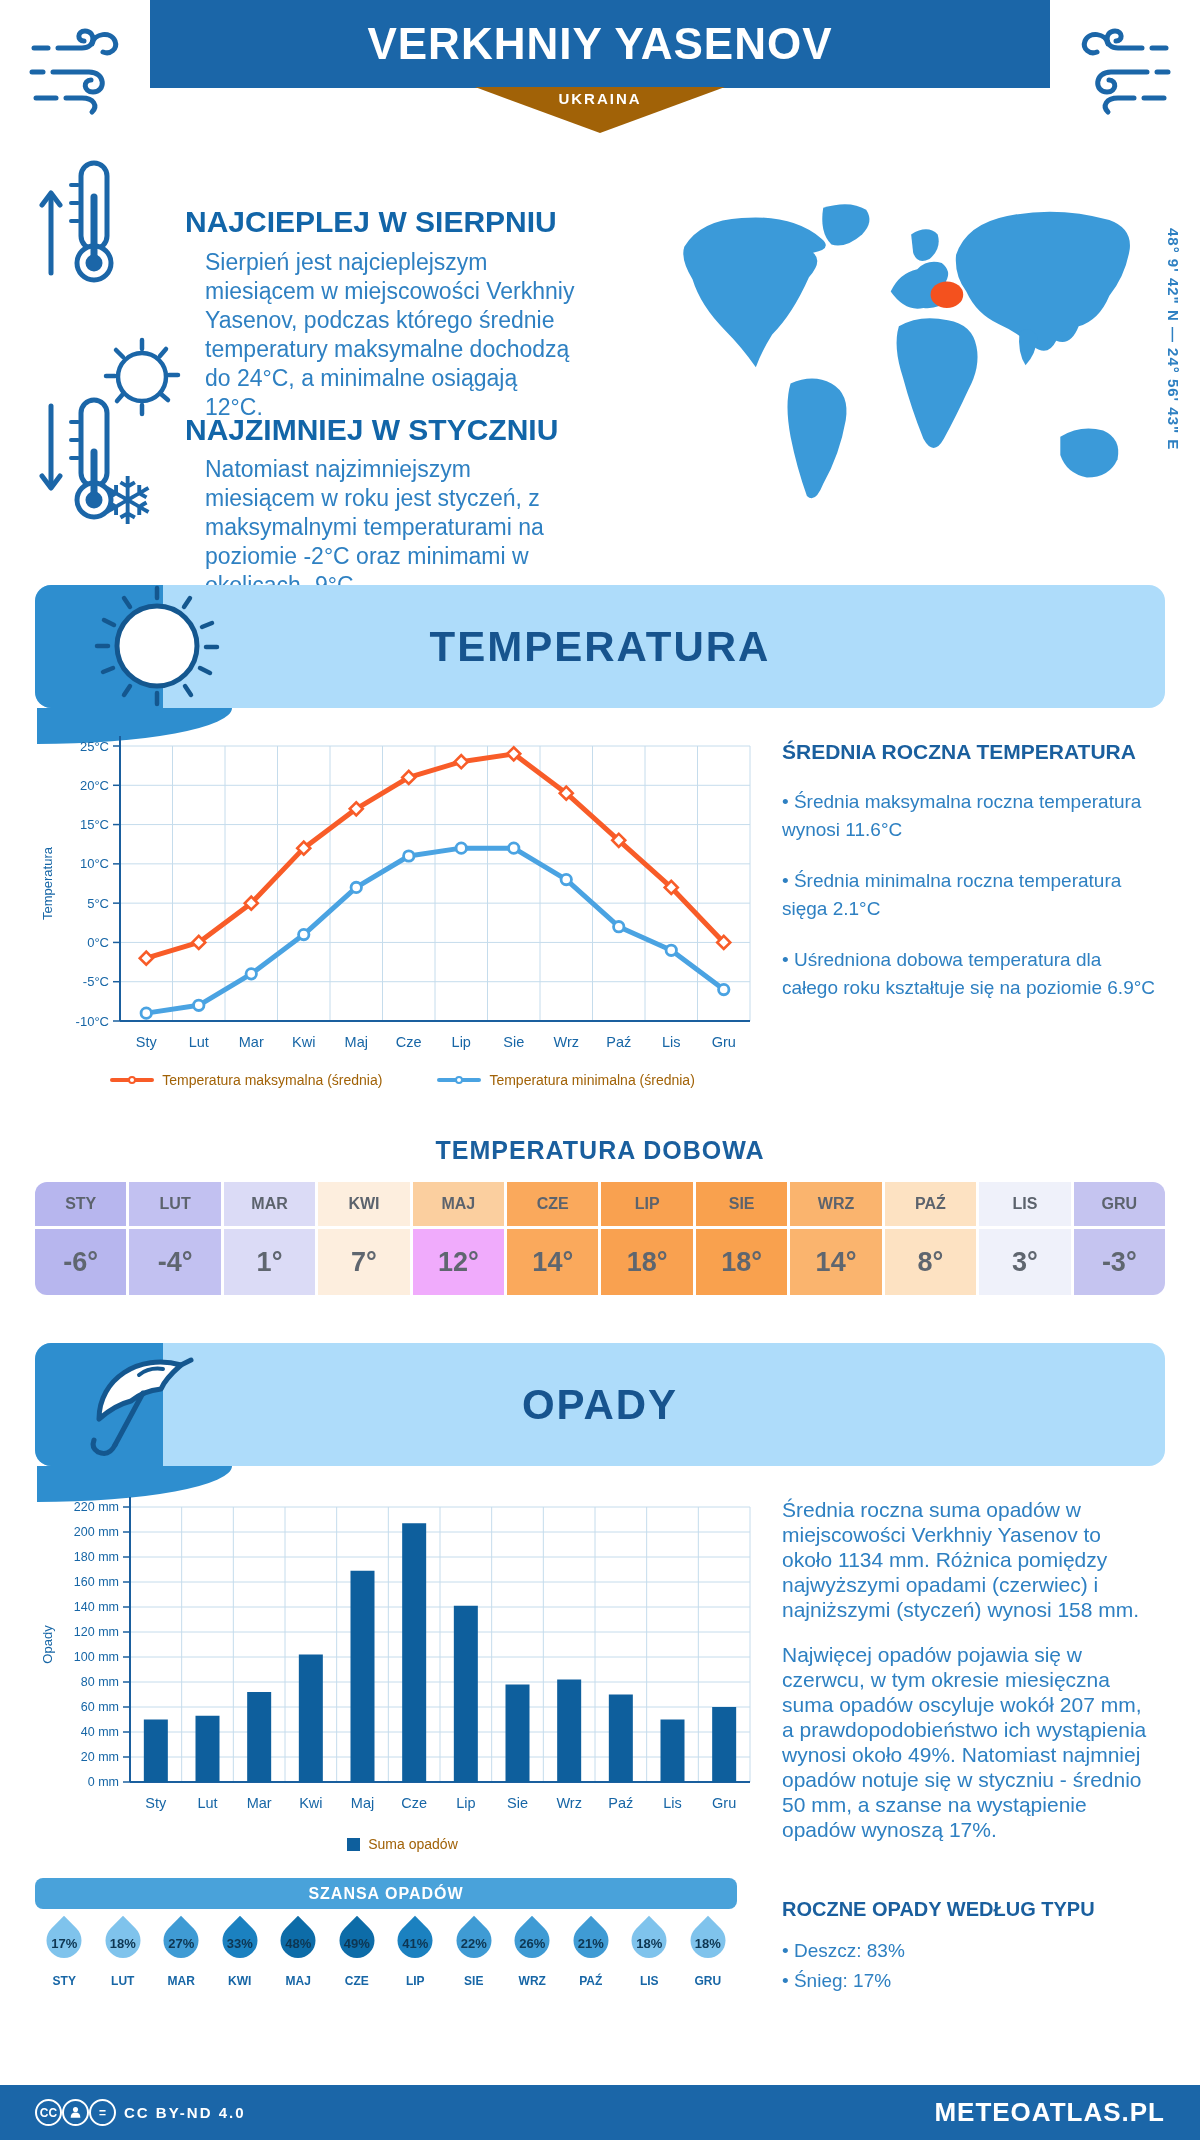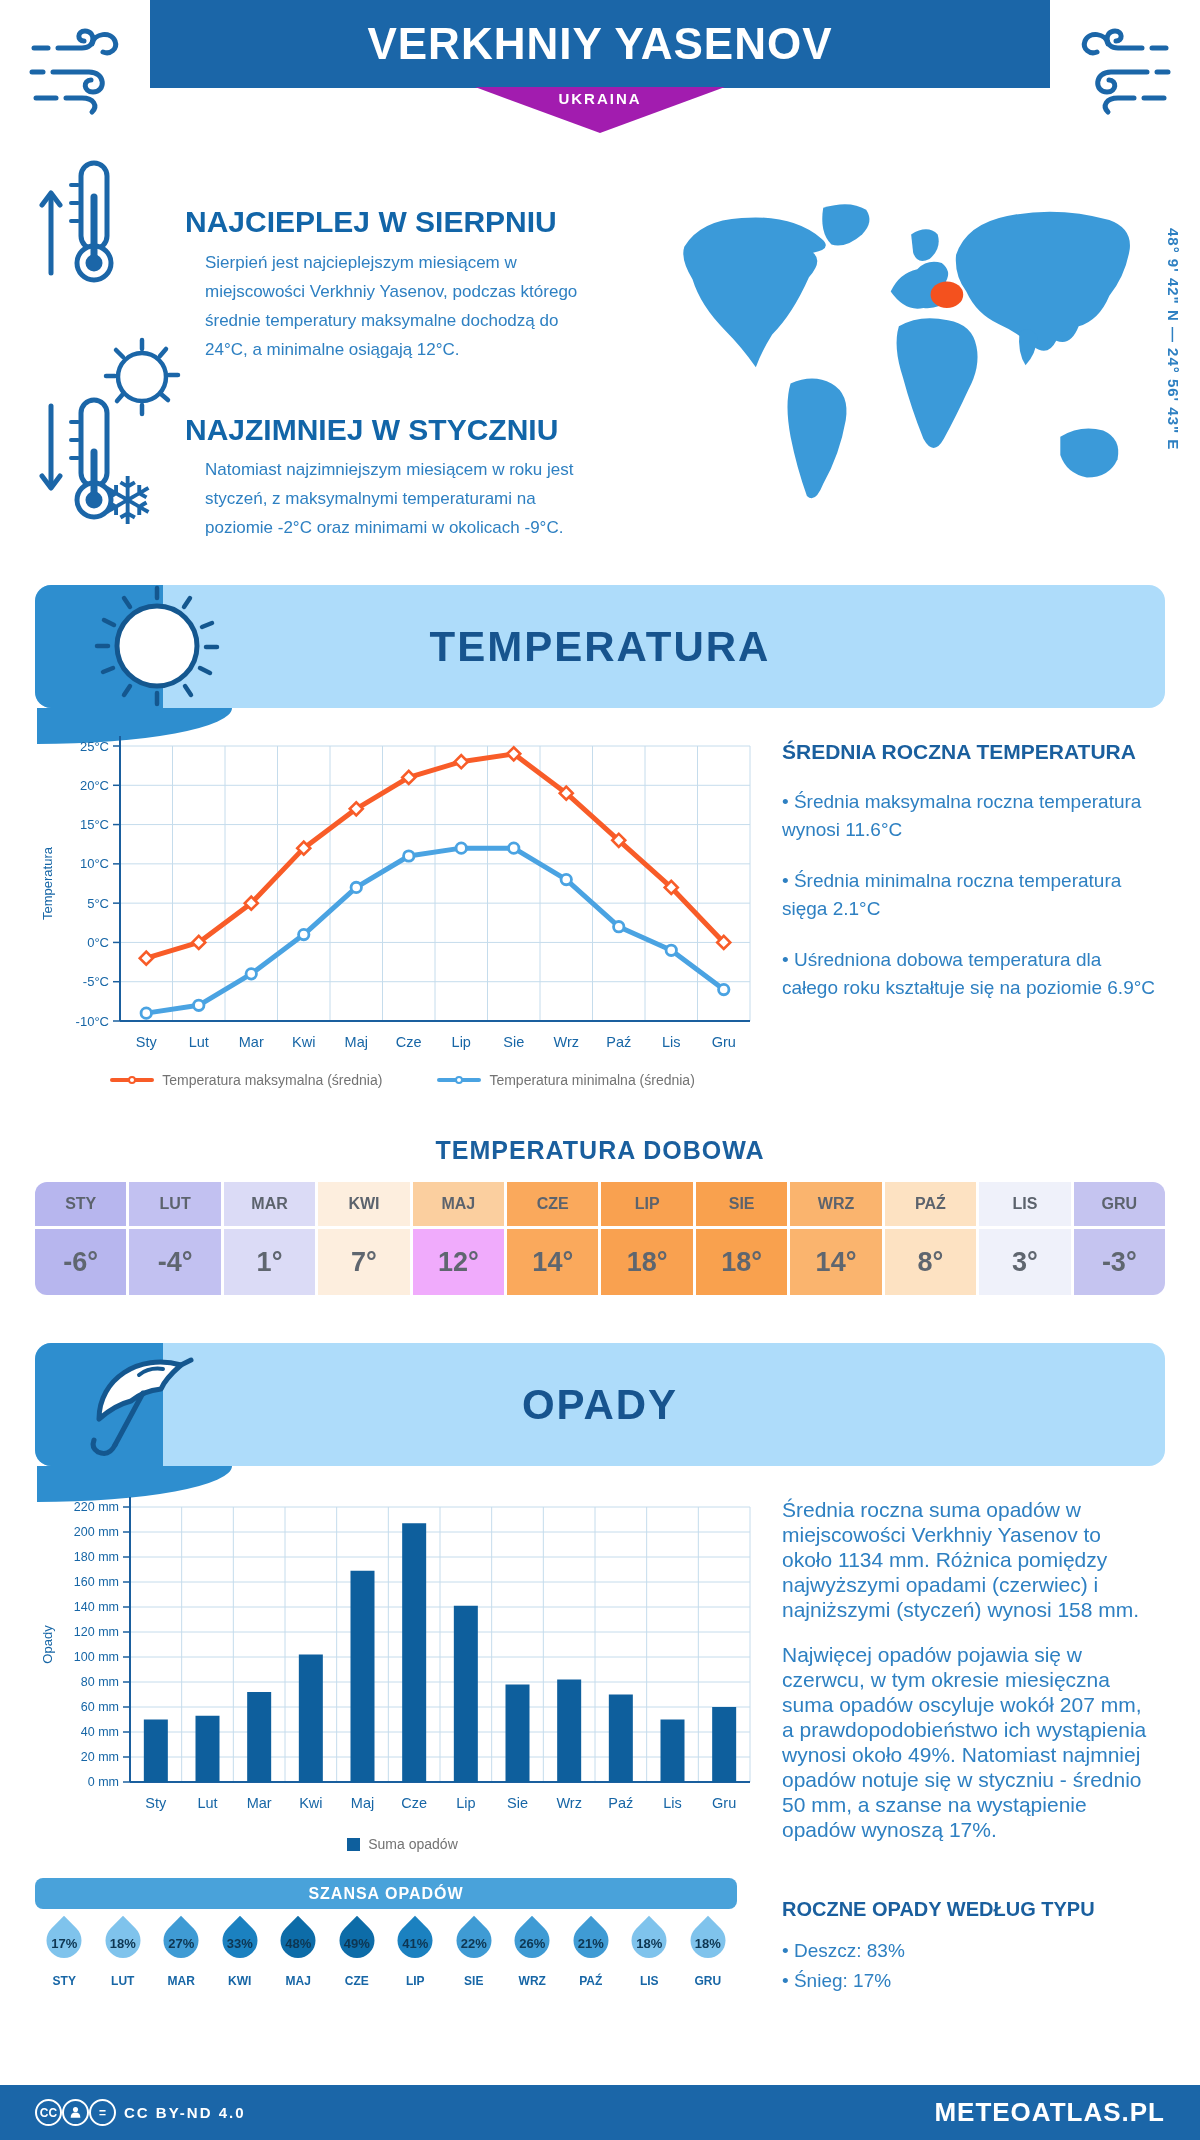--- a/index.html
+++ b/index.html
@@ -4,29 +4,29 @@
 <style>
   * { margin:0; padding:0; box-sizing:border-box; }
   body { background:#e8e8e8; font-family:"Liberation Sans", sans-serif; }
   .page { position:relative; width:1200px; height:2140px; background:#fff; margin:0 auto; overflow:hidden; }
   svg { display:block; font-family:"Liberation Sans", sans-serif; }
 
   
   .hdr-banner { position:absolute; left:150px; top:0; width:900px; height:88px; background:#1b66a8;
     display:flex; align-items:center; justify-content:center; }
   .hdr-title { color:#fff; font-size:44px; font-weight:bold; letter-spacing:1px; }
-  .hdr-pennant { position:absolute; left:475px; top:87px; width:250px; height:46px; background:#a21caf;
+  .hdr-pennant { position:absolute; left:475px; top:87px; width:250px; height:46px; background:#a16207;
     clip-path:polygon(0 0, 100% 0, 50% 100%); text-align:center; }
   .hdr-sub { color:#fff; font-size:15px; font-weight:bold; letter-spacing:2px; padding-top:3px; display:inline-block; }
   .wind { position:absolute; top:16px; width:120px; height:105px; }
   .wind.left { left:22px; } .wind.right { right:22px; transform:scaleX(-1); }
 
   
   .intro-h { position:absolute; left:185px; color:#1265a8; font-size:30px; font-weight:bold; }
-  .intro-p { position:absolute; left:205px; width:375px; color:#2e80c2; font-size:17px; line-height:29px; }
+  .intro-p { position:absolute; left:205px; width:375px; color:#2e80c2; font-size:23px; line-height:29px; }
   .icon-abs { position:absolute; }
   .snow { position:absolute; left:100px; top:468px; font-size:66px; color:#1b66a8; line-height:1; }
   .map-wrap { position:absolute; left:670px; top:192px; width:470px; height:330px; }
   .coords { position:absolute; right:18px; top:228px; writing-mode:vertical-rl; color:#2e80c2;
     font-size:15px; font-weight:bold; letter-spacing:1px; }
 
   
   .banner { position:absolute; left:35px; width:1130px; height:123px; background:#aedcfa; border-radius:16px; }
   .banner .corner { position:absolute; left:0; top:0; width:128px; height:100%; background:#2e8ecf; border-radius:16px 0 0 16px; }
   .banner .tail { position:absolute; left:2px; top:100%; width:195px; height:36px; background:#2e8ecf;
@@ -39,21 +39,21 @@
   
   .chart-svg { position:absolute; left:35px; width:735px; height:352px; }
   #temp-chart { top:716px; } #rain-chart { top:1478px; }
   .legend-row { position:absolute; left:35px; width:735px; display:flex; justify-content:center; gap:55px; align-items:center; }
   #temp-legend { top:1072px; } #rain-legend { top:1836px; }
   .lg-item { display:flex; align-items:center; gap:8px; }
   .lg-line { position:relative; width:44px; height:4px; border-radius:2px; }
   .lg-dot { position:absolute; left:50%; top:50%; transform:translate(-50%,-50%); width:8px; height:8px;
     border-radius:50%; background:#fff; border:2.5px solid; }
   .lg-sq { width:13px; height:13px; }
-  .lg-text { color:#737373; font-size:14px; }
+  .lg-text { color:#a16207; font-size:14px; }
 
   
   .side-h { position:absolute; left:782px; width:390px; color:#1a5f9e; font-size:21px; font-weight:bold; }
   .rain-p { position:absolute; left:782px; width:368px; color:#2e80c2; font-size:21px; line-height:25px; }
 
   
   .daily-title { position:absolute; left:0; right:0; top:1136px; text-align:center;
     color:#1a5f9e; font-size:25px; font-weight:bold; letter-spacing:1px; }
   .daily-table { position:absolute; left:35px; top:1182px; width:1130px; border-radius:12px; overflow:hidden;
     display:grid; grid-template-columns:repeat(12,1fr); grid-template-rows:44px 66px; gap:3px; background:#fff; }

